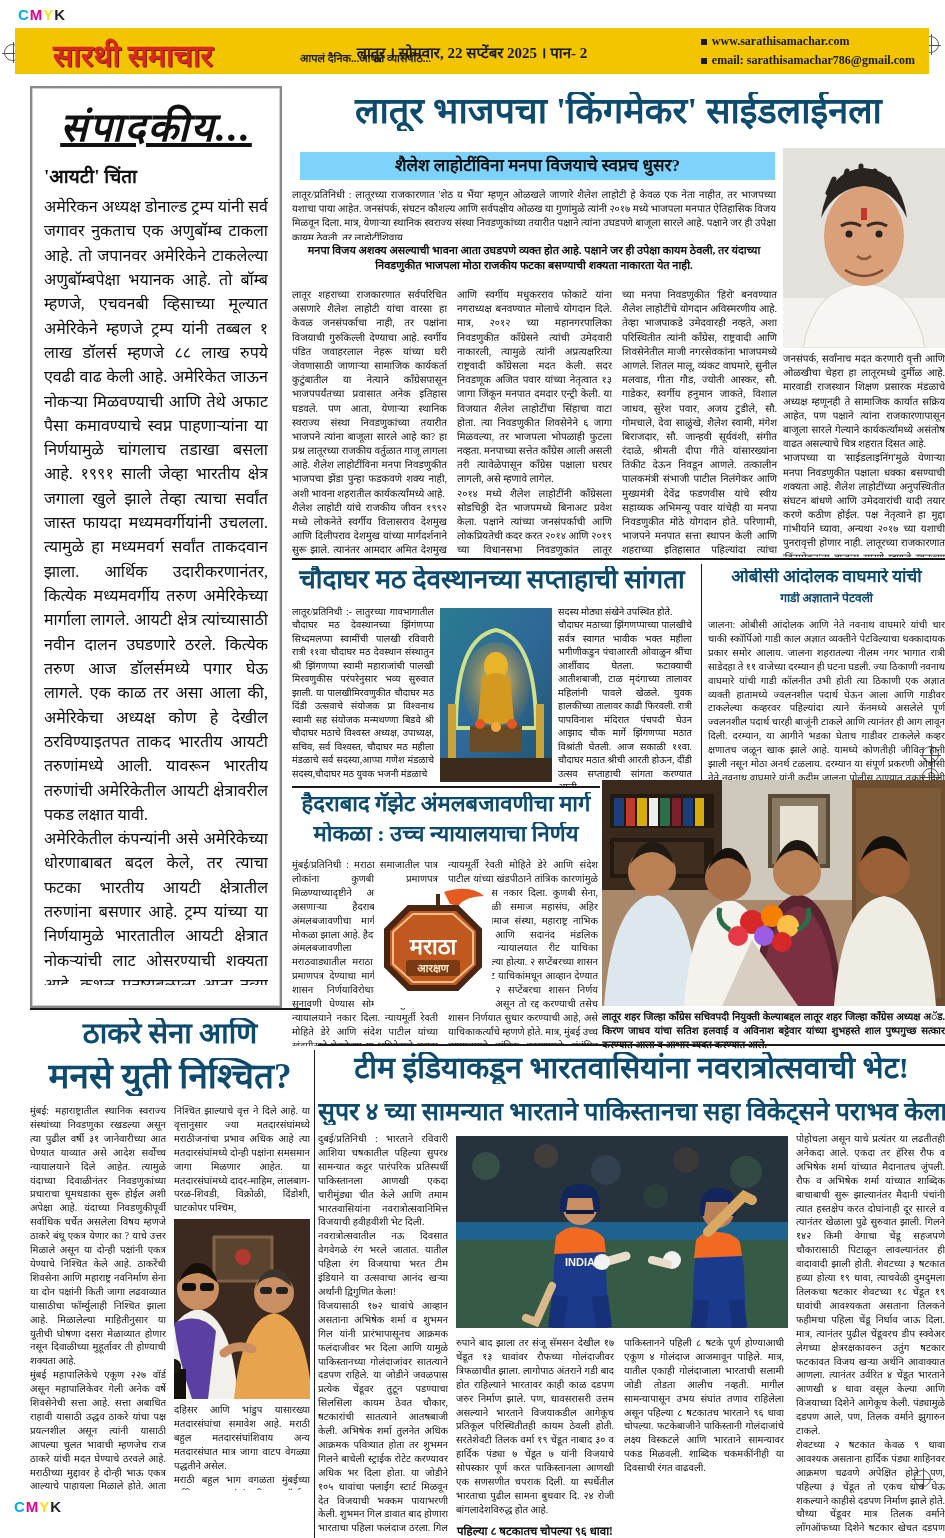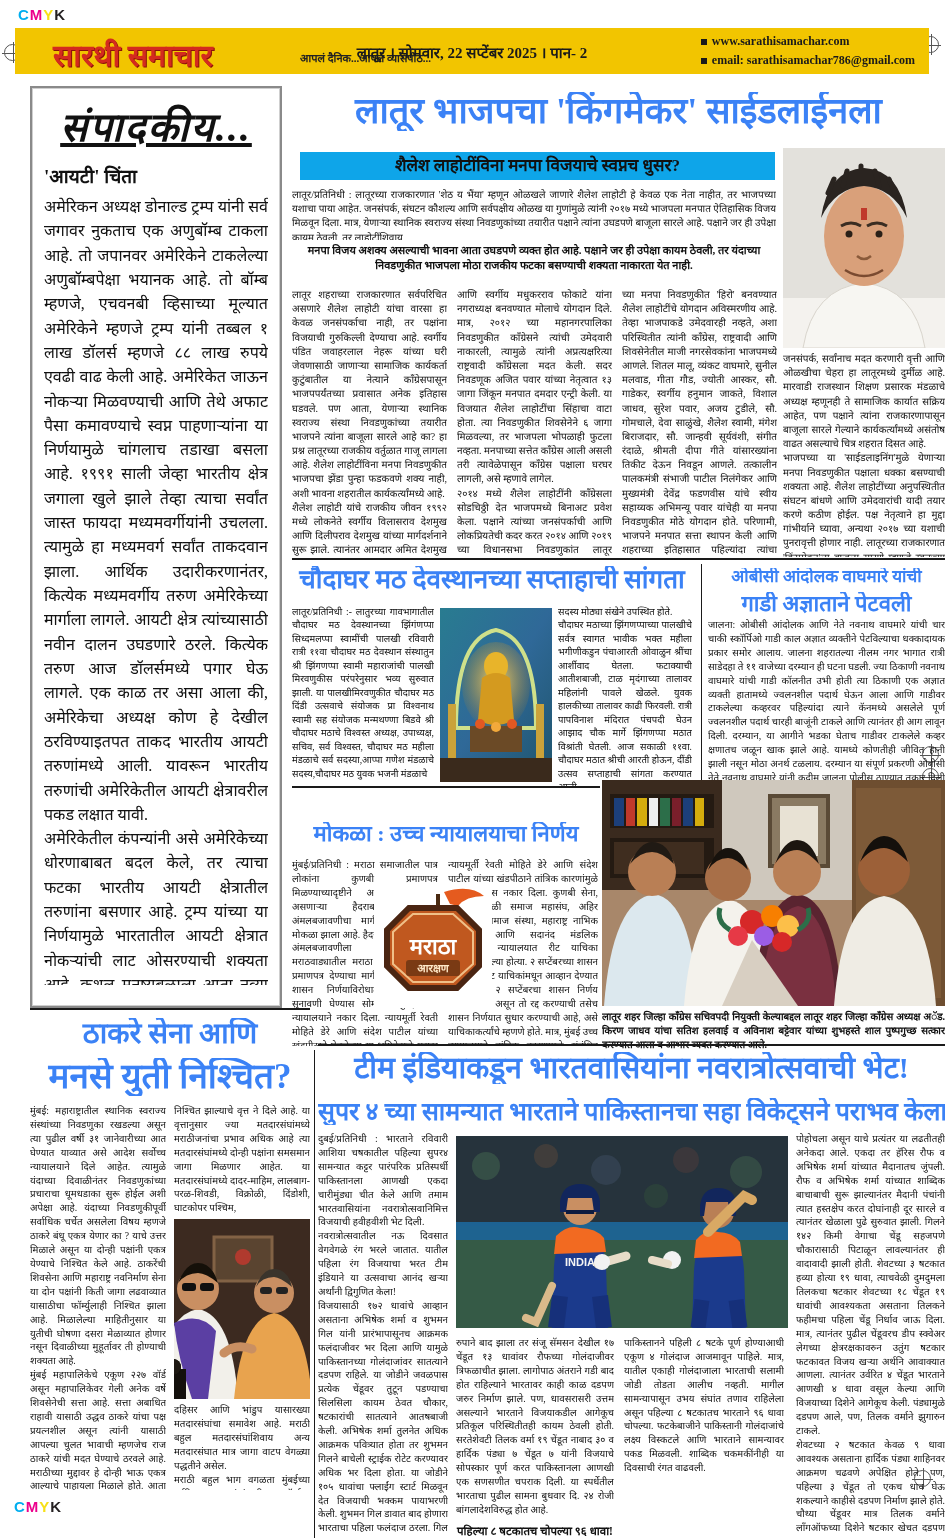--- a/index.html
+++ b/index.html
@@ -25,22 +25,22 @@
   .hrule{height:1.5px;} .vrule{width:1px;}
   
   .editorial{position:absolute;left:30px;top:86px;width:252px;height:922px;border:2px solid #8a8a8a;
              box-shadow:inset 0 0 0 1px #cfcfcf;padding:10px 12px;box-sizing:border-box;overflow:hidden;}
   .edit-script{font-size:40px;font-weight:bold;font-style:italic;text-align:center;
                text-decoration:underline;letter-spacing:2px;margin:0 0 10px 0;}
   .edit-head{font-size:19px;font-weight:bold;margin:2px 0 6px 0;}
   .body-text{font-size:10.5px;line-height:1.42;text-align:justify;white-space:pre-line;overflow:hidden;}
   .editorial .body-text{font-size:16px;line-height:1.52;font-family:Liberation Serif, serif;}
   
-  .headline{position:absolute;font-weight:bold;color:#3b82f6;text-align:center;white-space:nowrap;overflow:hidden;line-height:1.08;}
-  .subband{position:absolute;background:#0ea5e9;text-align:center;font-weight:bold;overflow:hidden;white-space:nowrap;}
+  .headline{position:absolute;font-weight:bold;color:#0c4a6e;text-align:center;white-space:nowrap;overflow:hidden;line-height:1.08;}
+  .subband{position:absolute;background:#7dd3fc;text-align:center;font-weight:bold;overflow:hidden;white-space:nowrap;}
   .standfirst{position:absolute;font-weight:bold;font-size:11px;line-height:1.4;text-align:center;overflow:hidden;}
   .colblock{position:absolute;overflow:hidden;}
   .crosshead{font-weight:bold;font-size:11.5px;text-align:center;margin-top:6px;}
   .caption{position:absolute;font-size:10px;font-weight:bold;line-height:1.4;text-align:justify;overflow:hidden;}
   .photo{position:absolute;overflow:hidden;background:#d946ef;}
   .photo svg{display:block;}
   .inline-photo{overflow:hidden;margin:4px 0 4px -20px;}
 </style>
 </head>
 <body>
@@ -138,24 +138,25 @@
         <circle cx="72" cy="116" r="5" fill="#e25822"></circle>
       <rect x="8" y="96" width="8" height="70" fill="#caa23a"></rect>
         <rect x="96" y="96" width="8" height="70" fill="#caa23a"></rect>
       <rect x="0" y="150" width="112" height="24" fill="#3a2a1c"></rect>
     </svg>
   </div>
   <div class="colblock body-text" style="left:558px;top:606px;width:134px;height:180px;font-size:9.5px;">सदस्य मोठ्या संखेने उपस्थित होते.
 चौदाघर मठाच्या झिंगणप्पाच्या पालखीचे सर्वत्र स्वागत भावीक भक्त महीला भगीणीकडुन पंचाआरती ओवाळुन श्रींचा आर्शीवाद घेतला. फटाक्याची आतीशबाजी, टाळ मृदंगाच्या तालावर महिलांनी पावले खेळले. युवक हालकीच्या तालावर काढी फिरवली. रात्री पापविनाश मंदिरात पंचपदी घेउन आझाद चौक मार्गे झिंगणप्पा मठात विश्रांती घेतली. आज सकाळी ११वा. चौदाघर मठात श्रीची आरती होऊन, दींडी उत्सव सप्ताहाची सांगता करण्यात आली.</div>
 
   <div class="headline" style="left:708px;top:568px;width:237px;font-size:17px;">ओबीसी आंदोलक वाघमारे यांची</div>
-  <div class="headline" style="left:708px;top:592px;width:237px;font-size:22px;">गाडी अज्ञाताने पेटवली</div>
+  <div class="headline" style="left:708px;top:592px;width:237px;font-size:12px;">गाडी अज्ञाताने पेटवली</div>
   <div class="colblock body-text" style="left:708px;top:618px;width:237px;height:168px;font-size:9.8px;">जालना: ओबीसी आंदोलक आणि नेते नवनाथ वाघमारे यांची चार चाकी स्कॉर्पिओ गाडी काल अज्ञात व्यक्तीने पेटविल्याचा धक्कादायक प्रकार समोर आलाय. जालना शहरातल्या नीलम नगर भागात रात्री साडेदहा ते ११ वाजेच्या दरम्यान ही घटना घडली. ज्या ठिकाणी नवनाथ वाघमारे यांची गाडी कॉलनीत उभी होती त्या ठिकाणी एक अज्ञात व्यक्ती हातामध्ये ज्वलनशील पदार्थ घेऊन आला आणि गाडीवर टाकलेल्या कव्हरवर पहिल्यांदा त्याने कॅनमध्ये असलेले पूर्ण ज्वलनशील पदार्थ चारही बाजूंनी टाकले आणि त्यानंतर ही आग लावून दिली. दरम्यान, या आगीने भडका घेताच गाडीवर टाकलेले कव्हर क्षणातच जळून खाक झाले आहे. यामध्ये कोणतीही जीवित हानी झाली नसून मोठा अनर्थ टळलाय. दरम्यान या संपूर्ण प्रकरणी ओबीसी नेते नवनाथ वाघमारे यांनी कदीम जालना पोलीस ठाण्यात तक्रार दिली असून पोलीस  च्या आधारे पुढील तपास करत आहेत.</div>
 
   <div class="hrule" style="left:292px;top:786px;width:308px;"></div>
+  <div class="headline" style="left:292px;top:792px;width:308px;font-size:22px;">हैदराबाद गॅझेट अंमलबजावणीचा मार्ग</div>
   <div class="headline" style="left:292px;top:822px;width:308px;font-size:22px;">मोकळा : उच्च न्यायालयाचा निर्णय</div>
   <div class="colblock body-text" style="left:292px;top:858px;width:146px;height:188px;font-size:9.8px;">मुंबई/प्रतिनिधी : मराठा समाजातील पात्र लोकांना कुणबी प्रमाणपत्र मिळण्याच्यादृष्टीने अत्यंत महत्त्वाच्या असणाऱ्या हैदराबाद गॅझेटच्या अंमलबजावणीचा मार्ग आता पूर्णपणे मोकळा झाला आहे. हैदराबाद गॅझेटियरच्या अंमलबजावणीला मान्यता देत मराठवाड्यातील मराठा बांधवांना कुणबी प्रमाणपत्र देण्याचा मार्ग सुलभ करणाऱ्या शासन निर्णयाविरोधातील याचिकांवर सुनावणी घेण्यास सोमवारी मुंबई उच्च न्यायालयाने नकार दिला. न्यायमूर्ती रेवती मोहिते डेरे आणि संदेश पाटील यांच्या खंडपीठाने घेतलेल्या या भूमिकेमुळे मराठा समाजाला कुणबीतून आरक्षण मिळण्याच्या प्रक्रियेला आणखी वेग येणार आहे.</div>
   <div class="colblock body-text" style="left:448px;top:858px;width:150px;height:188px;font-size:9.8px;">न्यायमूर्ती रेवती मोहिते डेरे आणि संदेश पाटील यांच्या खंडपीठाने तांत्रिक कारणांमुळे या सुनावणीस नकार दिला. कुणबी सेना, महाराष्ट्र माळी समाज महासंघ, अहिर सुवर्णकार समाज संस्था, महाराष्ट्र नाभिक महामंडळ आणि सदानंद मंडलिक यांच्याकडून न्यायालयात रीट याचिका करण्यात आल्या होत्या. २ सप्टेंबरच्या शासन निर्णयाला रीट याचिकांमधून आव्हान देण्यात आले होते. २ सप्टेंबरचा शासन निर्णय असंवैधानिक असून तो रद्द करण्याची तसेच शासन निर्णयात सुधार करण्याची आहे, असे याचिकाकर्त्यांचे म्हणणे होते. मात्र, मुंबई उच्च न्यायालयाने तांत्रिक कारणामुळे संबंधित याचिकांवर सुनावणी घेण्यास नकार दिला.</div>
   <div class="photo" style="left:374px;top:886px;width:118px;height:122px;background:#c4b5fd;">
     <svg width="118" height="122" viewBox="0 0 118 122">
       <rect width="118" height="122" fill="#ffffff"></rect>
       <path d="M70 6 q26 -8 40 4 q-18 0 -26 10 l-8 -2 Z" fill="#e55b1f"></path>
       <rect x="62" y="8" width="4" height="30" fill="#4a2a12"></rect>
       <polygon points="35,22 83,22 105,44 105,80 83,102 35,102 13,80 13,44" fill="#c0581f" stroke="#4a2512" stroke-width="6"></polygon>
       <polygon points="39,28 79,28 99,46 99,78 79,96 39,96 19,78 19,46" fill="none" stroke="#f0c088" stroke-width="2"></polygon>

